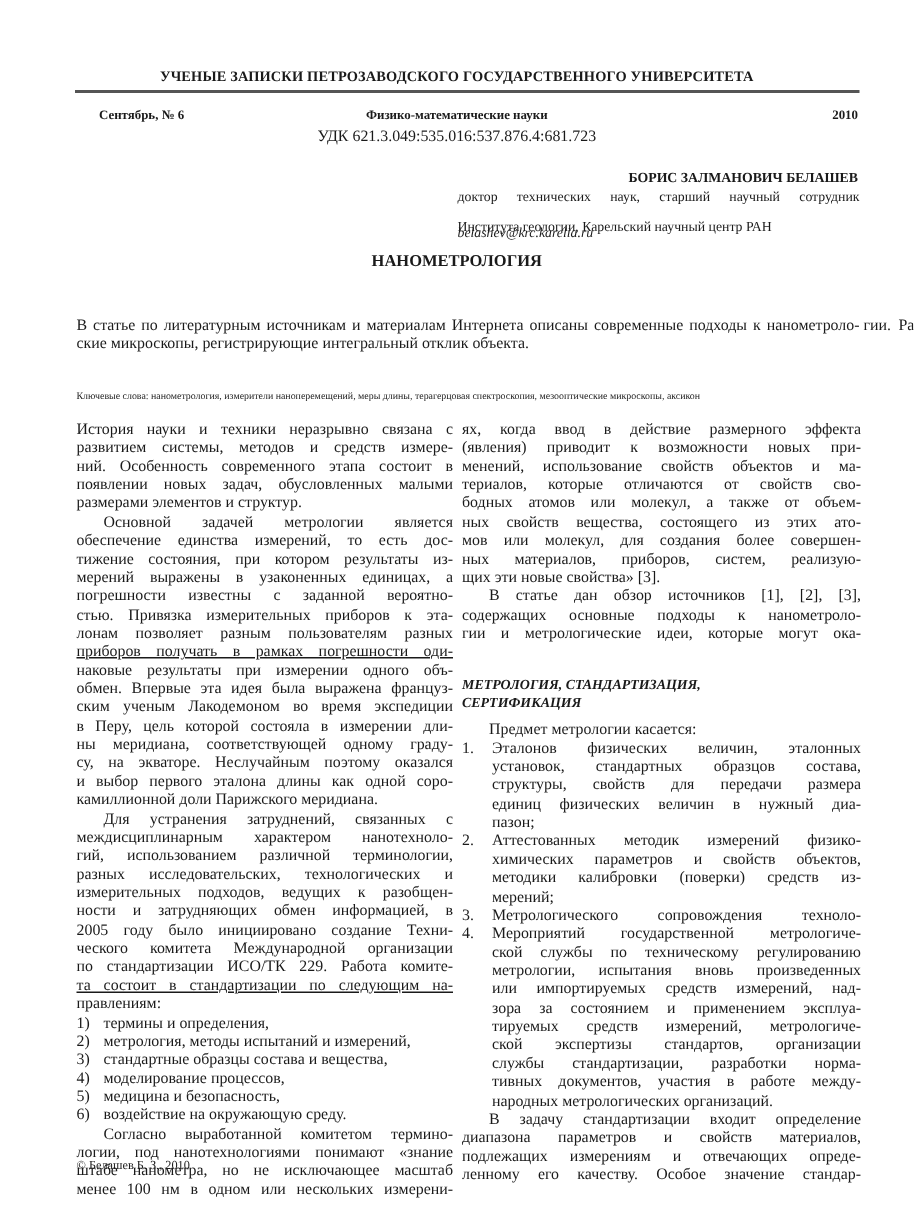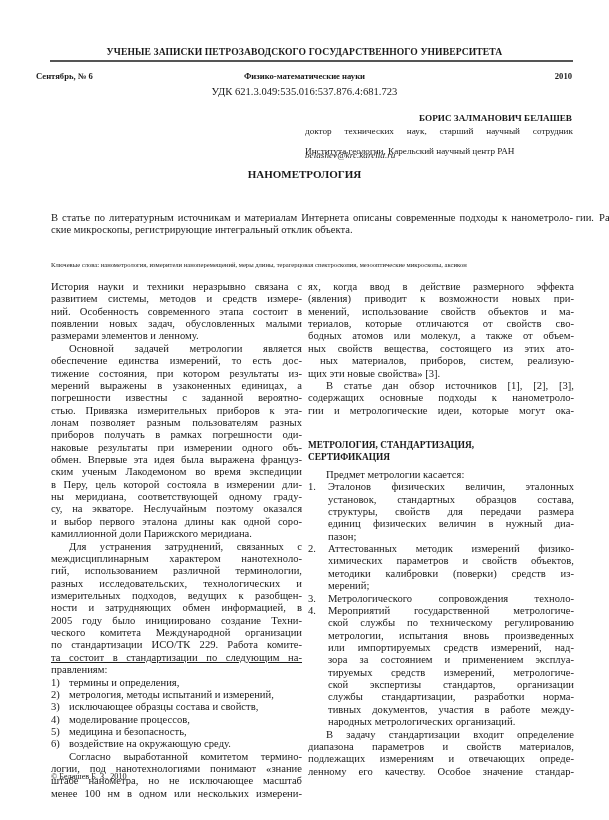--- a/index.html
+++ b/index.html
@@ -18,30 +18,30 @@
   .abstract { left:51px; width:522px; font-size:10.6px; line-height:12px; }
   .abstract .ln { display:block; height:12.3px; text-align:justify; text-align-last:justify; white-space:nowrap; }
   .abstract .ln.last { text-align-last:left; }
   .keywords { top:261px; left:51px; font-size:6.6px; }
   .col { position:absolute; font-size:10.6px; line-height:12.36px; }
   .col .ln { display:block; height:12.36px; white-space:nowrap; text-align:justify; text-align-last:justify; }
   .col .ln.last { text-align-last:left; }
   .col .ln.ind { padding-left:18px; }
   .col .li { position:relative; }
   .col .num { position:absolute; left:0; }
-  .col .head { font-weight:bold; font-size:9.3px; text-align-last:left; }
+  .col .head { font-weight:bold; font-size:9.3px; text-align-last:left;font-style:italic; }
   .col .gap { display:block; }
   .copy { top:772px; left:51px; font-size:8.2px; }
 </style>
 </head>
 <body>
 
 <div class="abs journal">УЧЕНЫЕ ЗАПИСКИ ПЕТРОЗАВОДСКОГО ГОСУДАРСТВЕННОГО УНИВЕРСИТЕТА</div>
 <div class="rule"></div>
-<div class="abs meta" style="left:36px">Сентябрь, № 6</div>
+<div class="abs meta" style="left:66px">Сентябрь, № 6</div>
 <div class="abs meta" style="left:0;width:609px;text-align:center">Физико-математические науки</div>
 <div class="abs meta" style="right:37px">2010</div>
 <div class="abs udk">УДК 621.3.049:535.016:537.876.4:681.723</div>
 
 <div class="abs author">БОРИС ЗАЛМАНОВИЧ БЕЛАШЕВ</div>
 <div class="abs aff j" style="top: 126px; word-spacing: 0px; display: inline;">доктор технических наук, старший научный сотрудник</div>
 <div class="abs aff" style="top:146px">Института геологии, Карельский научный центр РАН</div>
 <div class="abs aff email" style="top:150px">belashev@krc.karelia.ru</div>
 
 <div class="abs title">НАНОМЕТРОЛОГИЯ</div>
@@ -52,29 +52,29 @@
   
   <span class="ln last">ские микроскопы, регистрирующие интегральный отклик объекта.</span>
 </div>
 <div class="abs keywords">Ключевые слова: нанометрология, измерители наноперемещений, меры длины, терагерцовая спектроскопия, мезооптические микроскопы, аксикон</div>
 
 <div class="col" id="left-col" style="top:281px;left:51px;width:251px">
     <span class="ln"><span style="word-spacing: 0px; display: inline;">История науки и техники неразрывно связана с</span></span>
     <span class="ln"><span style="word-spacing: 0px; display: inline;">развитием системы, методов и средств измере-</span></span>
     <span class="ln"><span style="word-spacing: 0px; display: inline;">ний. Особенность современного этапа состоит в</span></span>
     <span class="ln"><span style="word-spacing: 0px; display: inline;">появлении новых задач, обусловленных малыми</span></span>
-    <span class="ln last"><span>размерами элементов и ленному.</span></span>
+    <span class="ln last"><span>размерами элементов и структур.</span></span>
     <span class="ln ind"><span style="word-spacing: 0px; display: inline;">Основной задачей метрологии является</span></span>
     <span class="ln"><span style="word-spacing: 0px; display: inline;">обеспечение единства измерений, то есть дос-</span></span>
     <span class="ln"><span style="word-spacing: 0px; display: inline;">тижение состояния, при котором результаты из-</span></span>
     <span class="ln"><span style="word-spacing: 0px; display: inline;">мерений выражены в узаконенных единицах, а</span></span>
     <span class="ln"><span style="word-spacing: 0px; display: inline;">погрешности известны с заданной вероятно-</span></span>
     <span class="ln"><span style="word-spacing: 0px; display: inline;">стью. Привязка измерительных приборов к эта-</span></span>
     <span class="ln"><span style="word-spacing: 0px; display: inline;">лонам позволяет разным пользователям разных</span></span>
-    <span class="ln"><span style="word-spacing: 0px; display: inline;">приборов получать в рамках погрешности оди-</span></span>
+    <span class="ln"><span style="word-spacing: 0px; display: inline; text-decoration: underline;">приборов получать в рамках погрешности оди-</span></span>
     <span class="ln"><span style="word-spacing: 0px; display: inline;">наковые результаты при измерении одного объ-</span></span>
     <span class="ln"><span style="word-spacing: 0px; display: inline;">обмен. Впервые эта идея была выражена француз-</span></span>
     <span class="ln"><span style="word-spacing: 0px; display: inline;">ским ученым Лакодемоном во время экспедиции</span></span>
     <span class="ln"><span style="word-spacing: 0px; display: inline;">в Перу, цель которой состояла в измерении дли-</span></span>
     <span class="ln"><span style="word-spacing: 0px; display: inline;">ны меридиана, соответствующей одному граду-</span></span>
     <span class="ln"><span style="word-spacing: 0px; display: inline;">су, на экваторе. Неслучайным поэтому оказался</span></span>
     <span class="ln"><span style="word-spacing: 0px; display: inline;">и выбор первого эталона длины как одной соро-</span></span>
     <span class="ln last"><span>камиллионной доли Парижского меридиана.</span></span>
     <span class="ln ind"><span style="word-spacing: 0px; display: inline;">Для устранения затруднений, связанных с</span></span>
     <span class="ln"><span style="word-spacing: 0px; display: inline;">междисциплинарным характером нанотехноло-</span></span>
@@ -82,37 +82,38 @@
     <span class="ln"><span style="word-spacing: 0px; display: inline;">разных исследовательских, технологических и</span></span>
     <span class="ln"><span style="word-spacing: 0px; display: inline;">измерительных подходов, ведущих к разобщен-</span></span>
     <span class="ln"><span style="word-spacing: 0px; display: inline;">ности и затрудняющих обмен информацией, в</span></span>
     <span class="ln"><span style="word-spacing: 0px; display: inline;">2005 году было инициировано создание Техни-</span></span>
     <span class="ln"><span style="word-spacing: 0px; display: inline;">ческого комитета Международной организации</span></span>
     <span class="ln"><span style="word-spacing: 0px; display: inline;">по стандартизации ИСО/ТК 229. Работа комите-</span></span>
     <span class="ln"><span style="word-spacing: 0px; display: inline; text-decoration: underline;">та состоит в стандартизации по следующим на-</span></span>
     <span class="ln last"><span>правлениям:</span></span>
     <span class="ln last li" style="padding-left: 18px;"><span class="num">1)</span><span>термины и определения,</span></span>
     <span class="ln last li" style="padding-left: 18px;"><span class="num">2)</span><span>метрология, методы испытаний и измерений,</span></span>
-    <span class="ln last li" style="padding-left: 18px;"><span class="num">3)</span><span>исключающее образцы состава и свойств,</span></span>
+    <span class="ln last li" style="padding-left: 18px;"><span class="num">3)</span><span>стандартные образцы состава и вещества,</span></span>
     <span class="ln last li" style="padding-left: 18px;"><span class="num">4)</span><span>моделирование процессов,</span></span>
     <span class="ln last li" style="padding-left: 18px;"><span class="num">5)</span><span>медицина и безопасность,</span></span>
     <span class="ln last li" style="padding-left: 18px;"><span class="num">6)</span><span>воздействие на окружающую среду.</span></span>
     <span class="ln ind"><span style="word-spacing: 0px; display: inline;">Согласно выработанной комитетом термино-</span></span>
     <span class="ln"><span style="word-spacing: 0px; display: inline;">логии, под нанотехнологиями понимают «знание</span></span>
     <span class="ln"><span style="word-spacing: 0px; display: inline;">штабе нанометра, но не исключающее масштаб</span></span>
     <span class="ln"><span style="word-spacing: 0px; display: inline;">менее 100 нм в одном или нескольких измерени-</span></span>
   </div>
 <div class="col" id="right-col" style="top:281px;left:308px;width:266px">
     <span class="ln"><span style="word-spacing: 0px; display: inline;">ях, когда ввод в действие размерного эффекта</span></span>
     <span class="ln"><span style="word-spacing: 0px; display: inline;">(явления) приводит к возможности новых при-</span></span>
     <span class="ln"><span style="word-spacing: 0px; display: inline;">менений, использование свойств объектов и ма-</span></span>
     <span class="ln"><span style="word-spacing: 0px; display: inline;">териалов, которые отличаются от свойств сво-</span></span>
     <span class="ln"><span style="word-spacing: 0px; display: inline;">бодных атомов или молекул, а также от объем-</span></span>
     <span class="ln"><span style="word-spacing: 0px; display: inline;">ных свойств вещества, состоящего из этих ато-</span></span>
-    <span class="ln"><span style="word-spacing: 0px; display: inline; margin-left: 12px;">ных материалов, приборов, систем, реализую-</span></span>
+    <span class="ln"><span style="word-spacing: 0px; display: inline;">мов или молекул, для создания более совершен-</span></span>
+    <span class="ln"><span style="word-spacing: 0px; display: inline;">ных материалов, приборов, систем, реализую-</span></span>
     <span class="ln last"><span>щих эти новые свойства» [3].</span></span>
     <span class="ln ind"><span style="word-spacing: 0px; display: inline;">В статье дан обзор источников [1], [2], [3],</span></span>
     <span class="ln"><span style="word-spacing: 0px; display: inline;">содержащих основные подходы к нанометроло-</span></span>
     <span class="ln"><span style="word-spacing: 0px; display: inline;">гии и метрологические идеи, которые могут ока-</span></span>
     <span class="gap" style="height: 22px;"></span>
     <span class="ln head" style="height: 12px;"><span>МЕТРОЛОГИЯ, СТАНДАРТИЗАЦИЯ,</span></span>
     <span class="ln head" style="height: 12px;"><span>СЕРТИФИКАЦИЯ</span></span>
     <span class="gap" style="height: 6px;"></span>
     <span class="ln last ind"><span>Предмет метрологии касается:</span></span>
     <span class="ln li" style="padding-left: 20px;"><span class="num">1.</span><span style="word-spacing: 0px; display: inline;">Эталонов физических величин, эталонных</span></span>

